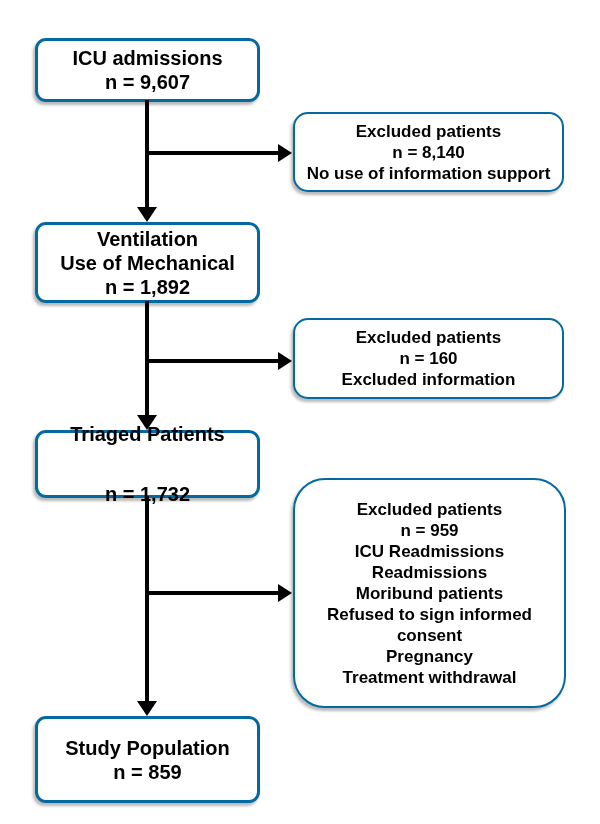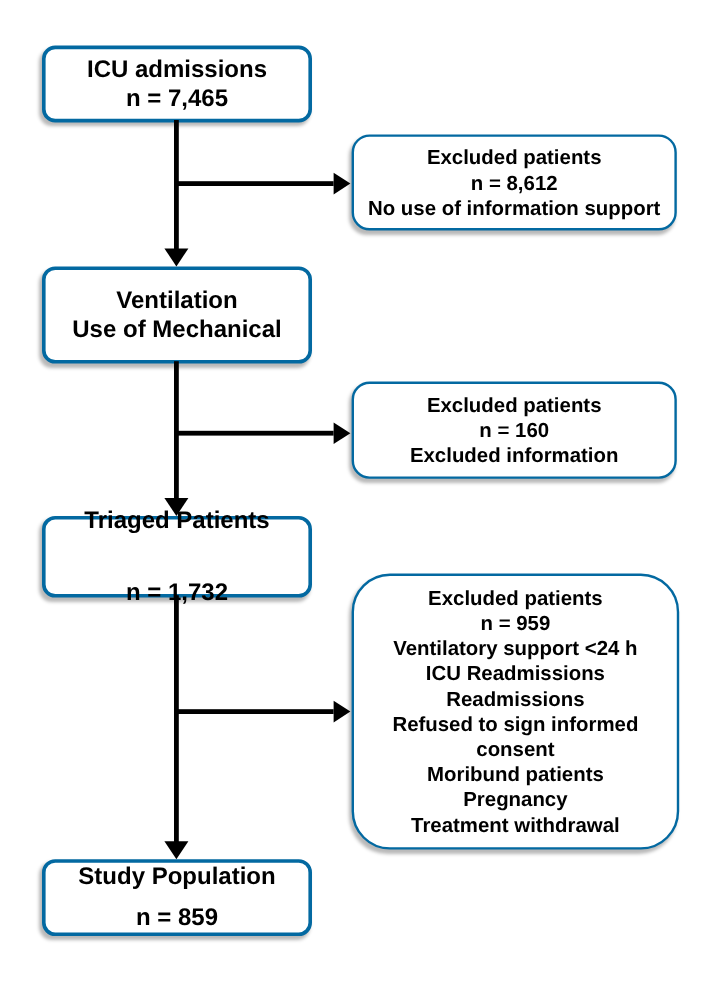--- a/index.html
+++ b/index.html
@@ -42,21 +42,21 @@
   .box.excl .line {
     font-size: 17px;
     line-height: 21px;
     font-weight: bold;
     color: #000000;
   }
   
   #box-icu      { left: 35px;  top: 38px;  width: 225px; height: 64px; }
   #box-mv       { left: 35px;  top: 222px; width: 225px; height: 81px; }
   #box-triaged  { left: 35px;  top: 430px; width: 225px; height: 68px; gap: 36px; }
-  #box-study    { left: 35px;  top: 716px; width: 225px; height: 64px; justify-content: space-between; }
+  #box-study    { left: 35px;  top: 716px; width: 225px; height: 87px; }
   #box-excl-1   { left: 293px; top: 112px; width: 271px; height: 80px; }
   #box-excl-2   { left: 293px; top: 318px; width: 271px; height: 81px; }
   #box-excl-3   { left: 293px; top: 478px; width: 273px; height: 230px; border-radius: 32px; }
 
   
   .vline, .hline {
     position: absolute;
     background: #000000;
   }
   .vline { width: 4px; }
@@ -88,58 +88,58 @@
   #b3 { left: 145px; top: 591px; width: 133px; }
   #b3-head { left: 278px; top: 584px; }
 </style>
 </head>
 <body>
 
 <div id="canvas">
 
   <div class="box main" id="box-icu">
     <div class="line">ICU admissions</div>
-    <div class="line">n = 7,465</div>
+    <div class="line">n = 9,607</div>
   </div>
 
   <div class="box main" id="box-mv">
     <div class="line">Ventilation</div>
     <div class="line">Use of Mechanical</div>
+    <div class="line">n = 1,892</div>
   </div>
 
   <div class="box main" id="box-triaged">
     <div class="line">Triaged Patients</div>
     <div class="line">n = 1,732</div>
   </div>
 
   <div class="box main" id="box-study">
     <div class="line">Study Population</div>
     <div class="line">n = 859</div>
   </div>
 
   <div class="box excl" id="box-excl-1">
     <div class="line">Excluded patients</div>
-    <div class="line">n = 8,612</div>
+    <div class="line">n = 8,140</div>
     <div class="line">No use of information support</div>
   </div>
 
   <div class="box excl" id="box-excl-2">
     <div class="line">Excluded patients</div>
     <div class="line">n = 160</div>
     <div class="line">Excluded information</div>
   </div>
 
   <div class="box excl" id="box-excl-3">
     <div class="line">Excluded patients</div>
     <div class="line">n = 959</div>
-    <div class="line">Ventilatory support &lt;24 h</div>
     <div class="line">ICU Readmissions</div>
     <div class="line">Readmissions</div>
+    <div class="line">Moribund patients</div>
     <div class="line">Refused to sign informed consent</div>
-    <div class="line">Moribund patients</div>
     <div class="line">Pregnancy</div>
     <div class="line">Treatment withdrawal</div>
   </div>
 
   <div class="vline" id="v1"></div>
   <div class="head-down" id="v1-head"></div>
 
   <div class="vline" id="v2"></div>
   <div class="head-down" id="v2-head"></div>
 

